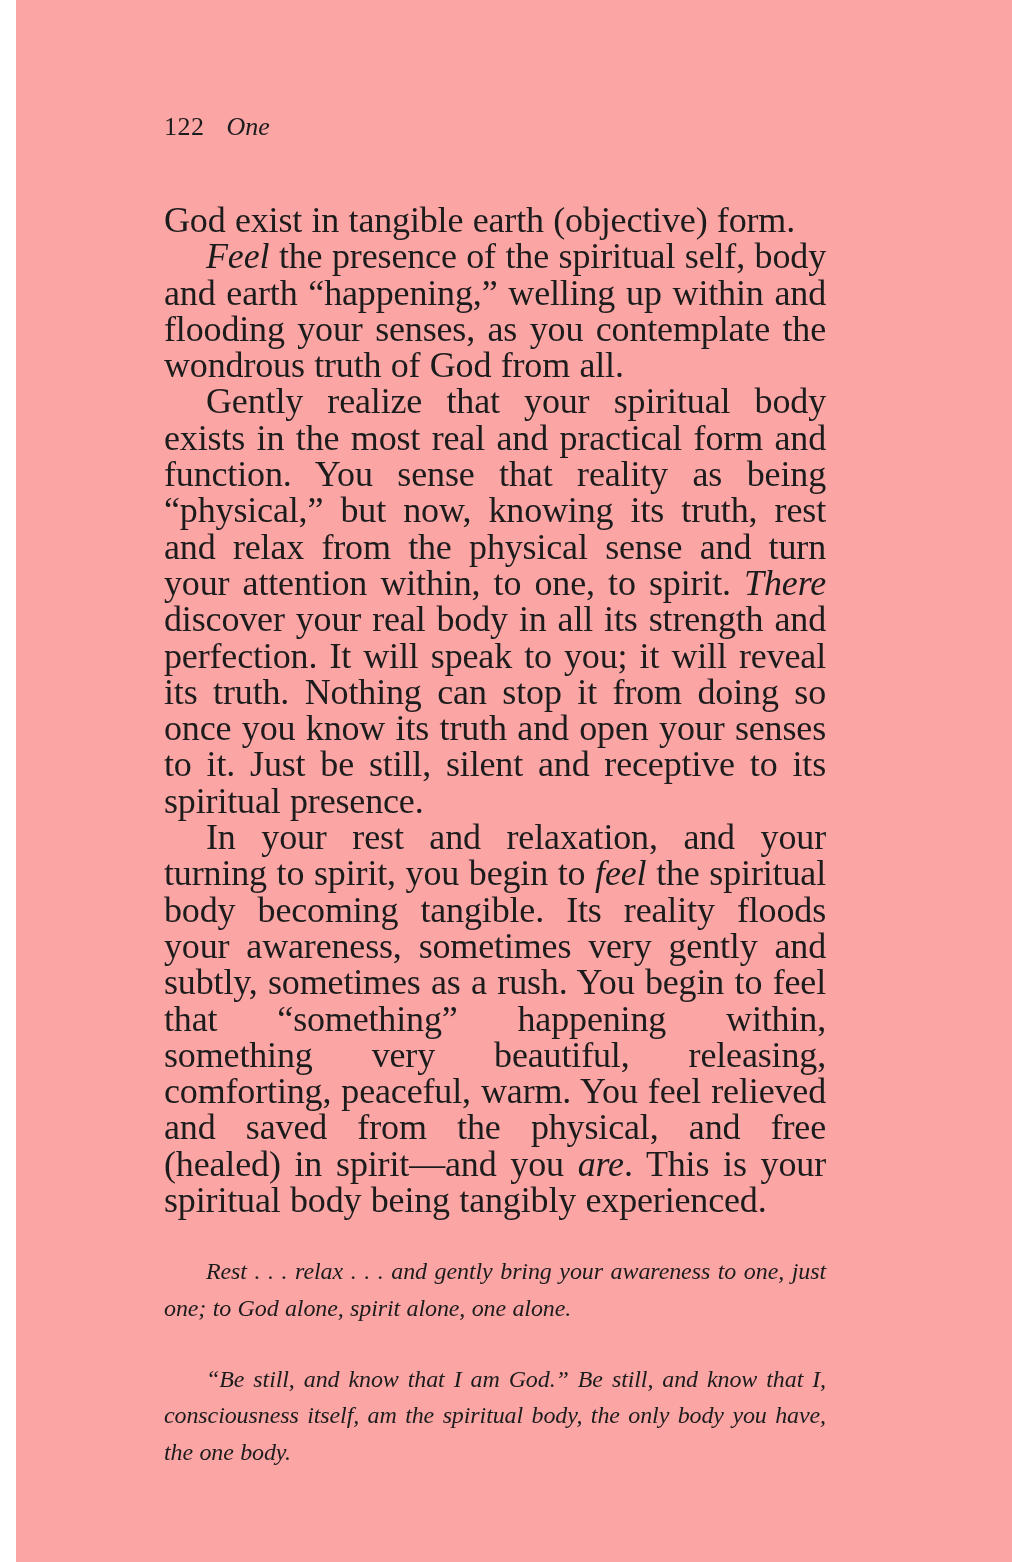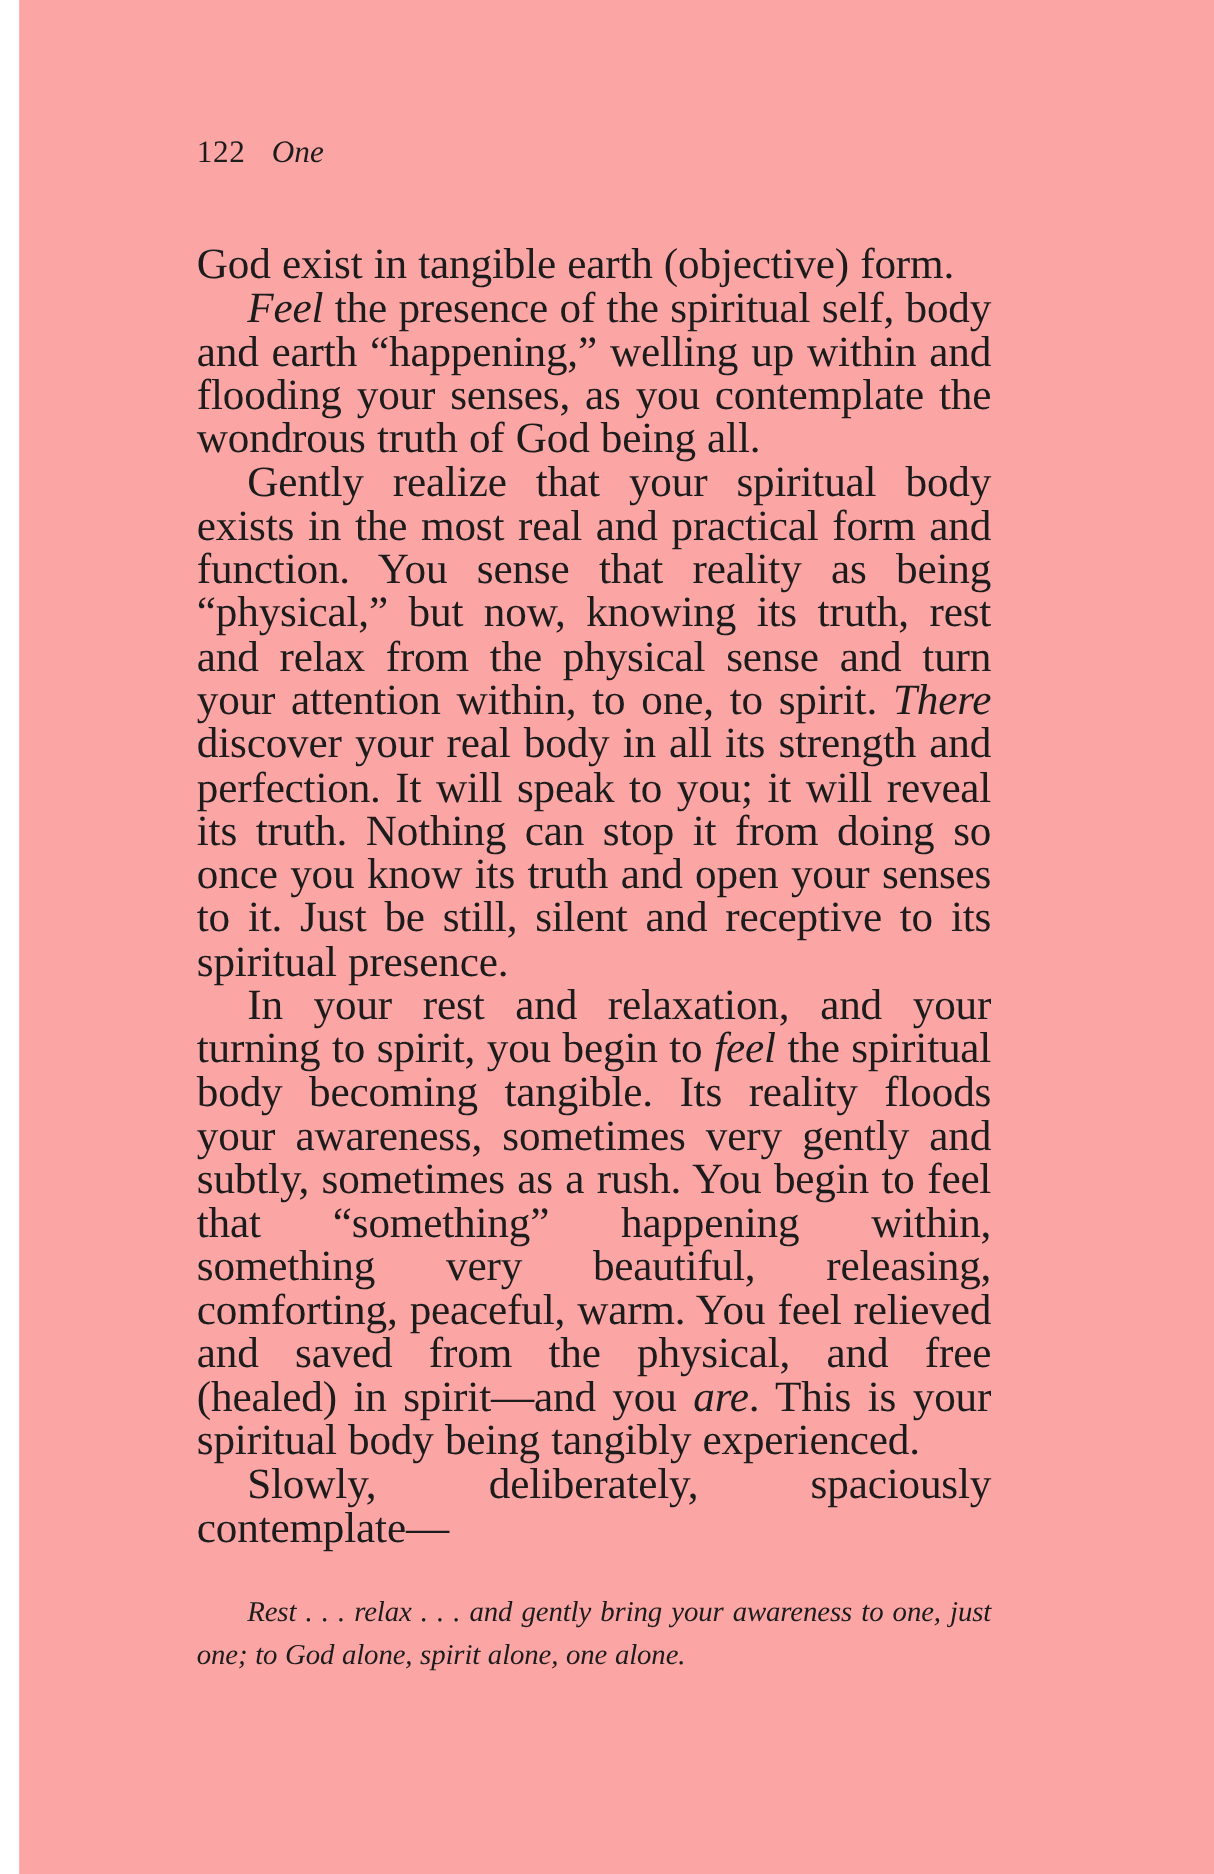--- a/index.html
+++ b/index.html
@@ -60,19 +60,19 @@
 </style>
 </head>
 <body>
 
 <div class="book-page" style="background: #fca5a5; color: rgb(28, 28, 28); margin-left: 16px;">
   <div class="page-header">
     <span class="page-number">122</span><span class="chapter-title">One</span>
   </div>
   <div class="text-block" id="text-block">
       <p class="para"><span>God exist in tangible earth (objective) form.</span></p>
-      <p class="para indent"><em>Feel</em><span> the presence of the spiritual self, body and earth “happening,” welling up within and flooding your senses, as you contemplate the wondrous truth of God being all.</span></p>
+      <p class="para indent"><em>Feel</em><span> the presence of the spiritual self, body and earth “happening,” welling up within and flooding your senses, as you contemplate the wondrous truth of God from all.</span></p>
       <p class="para indent"><span>Gently realize that your spiritual body exists in the most real and practical form and function. You sense that reality as being “physical,” but now, knowing its truth, rest and relax from the physical sense and turn your attention within, to one, to spirit. </span><em>There</em><span> discover your real body in all its strength and perfection. It will speak to you; it will reveal its truth. Nothing can stop it from doing so once you know its truth and open your senses to it. Just be still, silent and receptive to its spiritual presence.</span></p>
       <p class="para indent"><span>In your rest and relaxation, and your turning to spirit, you begin to </span><em>feel</em><span> the spiritual body becoming tangible. Its reality floods your awareness, sometimes very gently and subtly, sometimes as a rush. You begin to feel that “something” happening within, something very beautiful, releasing, comforting, peaceful, warm. You feel relieved and saved from the physical, and free (healed) in spirit—and you </span><em>are</em><span>. This is your spiritual body being tangibly experienced.</span></p>
-      <p class="para indent"><span>Slowly, deliberately, spaciously contemplate—</span></p>
       <p class="para indent quote"><em>Rest . . .  relax . . . and gently bring your awareness to one, just one; to God alone, spirit alone, one alone.</em></p>
+      <p class="para indent quote"><em>“Be still, and know that I am God.” Be still, and know that I, consciousness itself, am the spiritual body, the only body you have, the one body.</em></p>
     </div>
 </div>
 
 </body></html>

